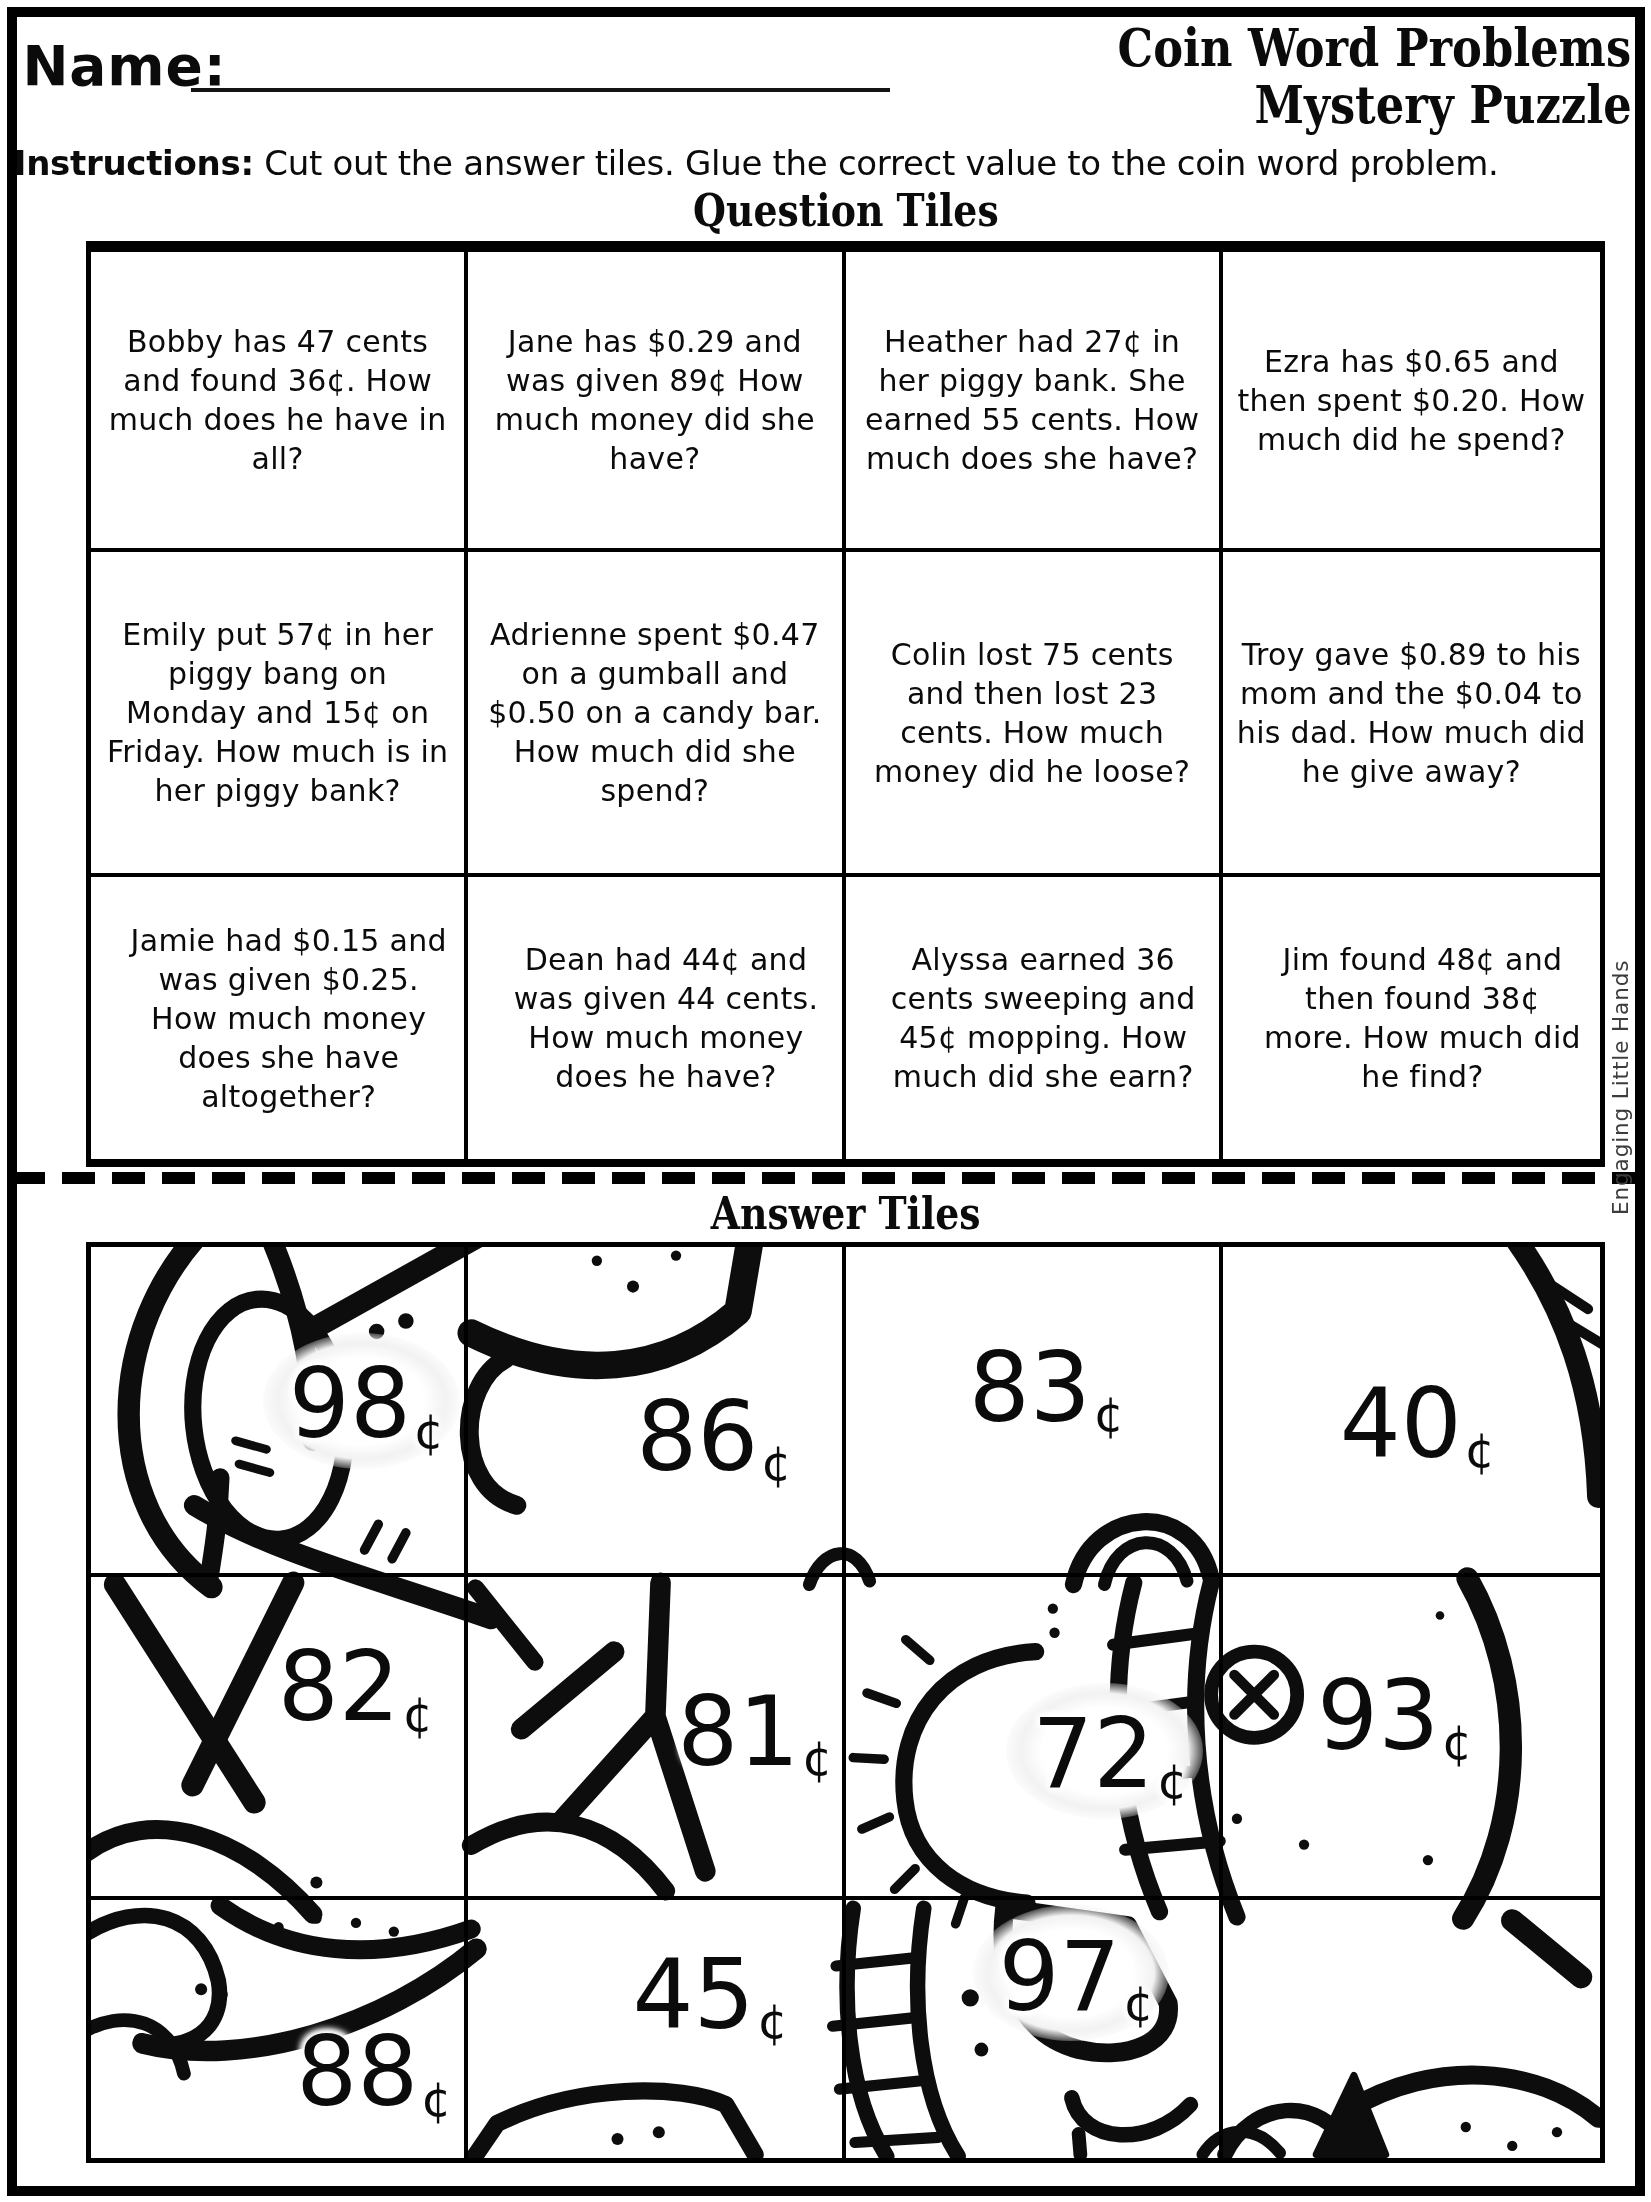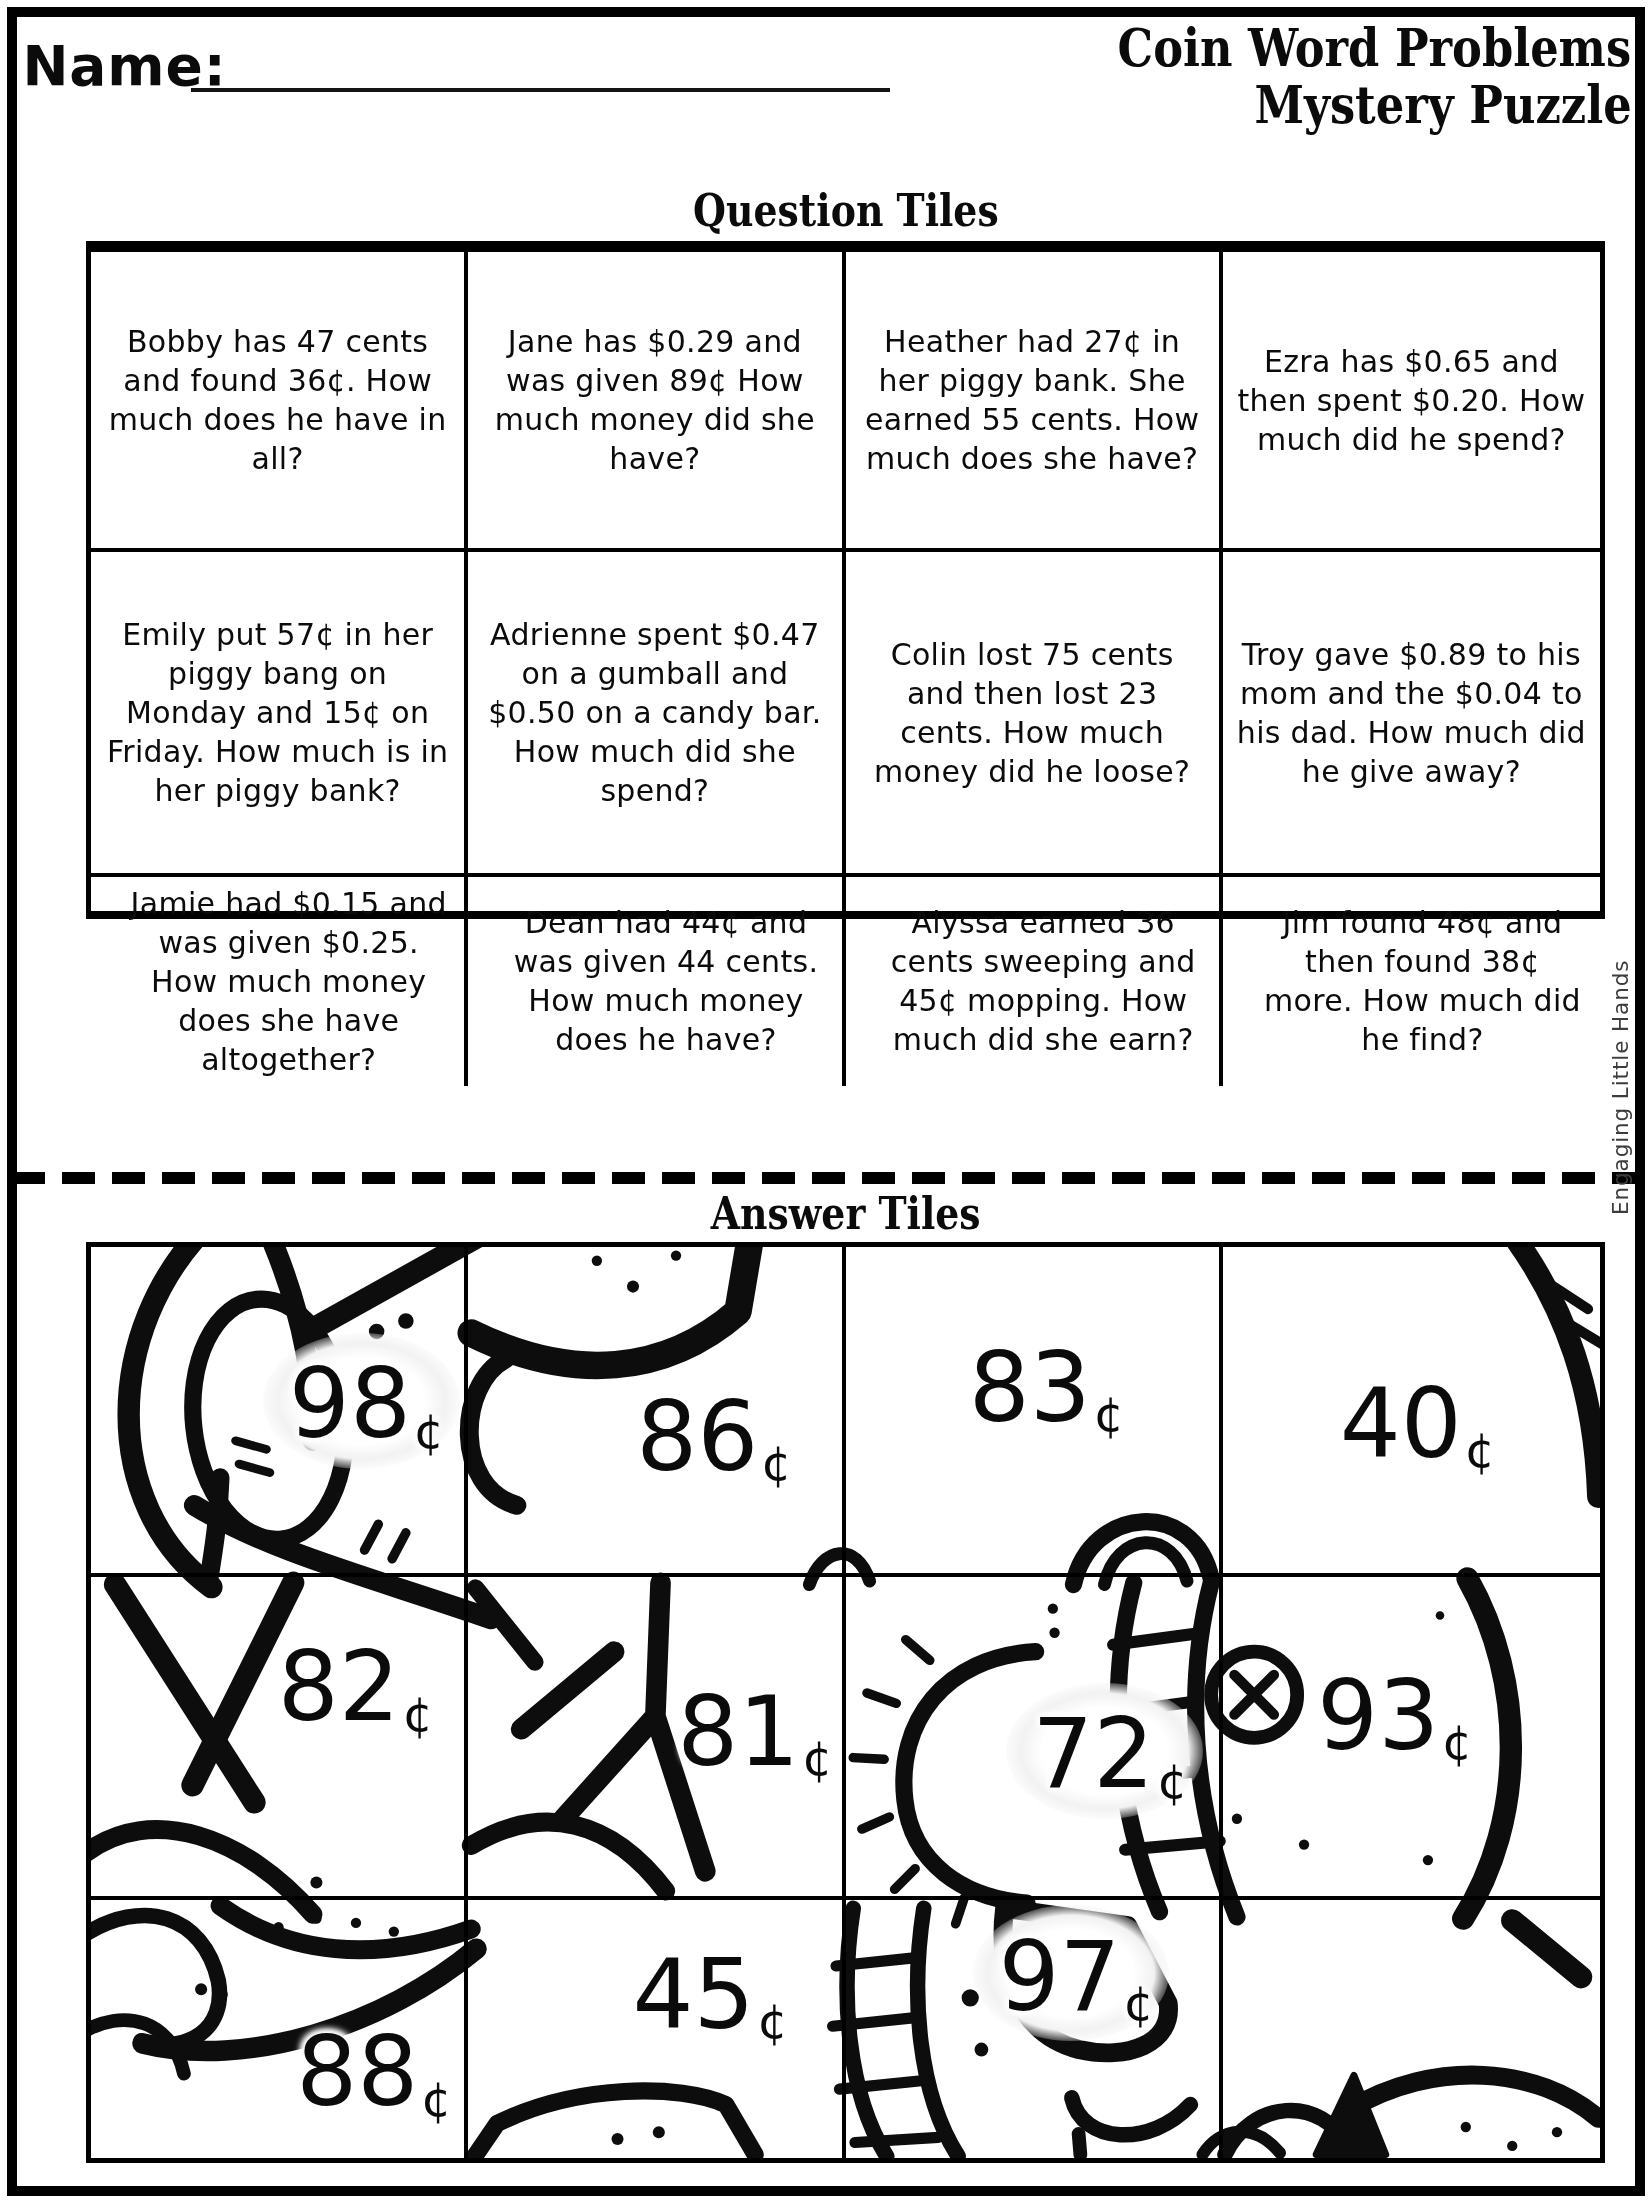--- a/index.html
+++ b/index.html
@@ -16,21 +16,21 @@
   .title-block .tline{display:inline-block; transform:scaleX(.86); transform-origin:right center;}
   .instructions{position:absolute; left:13.8px; top:143px; width:1628px; font-size:34px; white-space:nowrap; letter-spacing:-0.3px;}
   .instructions b{font-weight:700;}
   .section-title{position:absolute; left:0; width:1652px; text-align:center; font-family:"DejaVu Serif", serif; font-weight:700; font-size:45px;padding-left:20px;}
   .section-title .tline{display:inline-block; transform:scaleX(.84); transform-origin:center;}
   #q-title{top:184px;}
   #a-title{top:1187px;}
 
   
   .q-grid{
-    position:absolute; left:86px; top:241px; width:1519px; height:678px;
+    position:absolute; left:86px; top:241px; width:1519px; height:926px;
     border:5.2px solid #000; border-top-width:11.2px; border-bottom-width:8.6px;
     display:grid; grid-template-columns:1fr 1fr 1fr 1fr; grid-template-rows:300px 325px 1fr;
     box-sizing:border-box; background:#fff;
   }
   .q-cell{
     border-right:4.3px solid #000; border-bottom:4.3px solid #000;
     display:flex; align-items:center; justify-content:center;
     padding:6.9px 13.8px; box-sizing:border-box;
     text-align:center; font-size:30px; line-height:1.3; letter-spacing:0.3px;
   }
@@ -94,20 +94,24 @@
   <div class="page-border"></div>
 
   <div class="name-label">Name:</div>
   <div class="name-underline"></div>
 
   <div class="title-block">
     <span class="tline">Coin Word Problems</span><br>
     <span class="tline">Mystery Puzzle</span>
   </div>
 
+  <div class="instructions">
+    <b>Instructions:</b>
+    <span>Cut out the answer tiles. Glue the correct value to the coin word problem.</span>
+  </div>
 
   <div class="section-title" id="q-title">
     <span class="tline">Question Tiles</span>
   </div>
 
   <div class="q-grid">
     <div class="q-cell">Bobby has 47 cents and found 36¢. How much does he have in all?</div>
     <div class="q-cell">Jane has $0.29 and was given 89¢ How much money did she have?</div>
     <div class="q-cell">Heather had 27¢ in her piggy bank. She earned 55 cents. How much does she have?</div>
     <div class="q-cell">Ezra has $0.65 and then spent $0.20. How much did he spend?</div>

